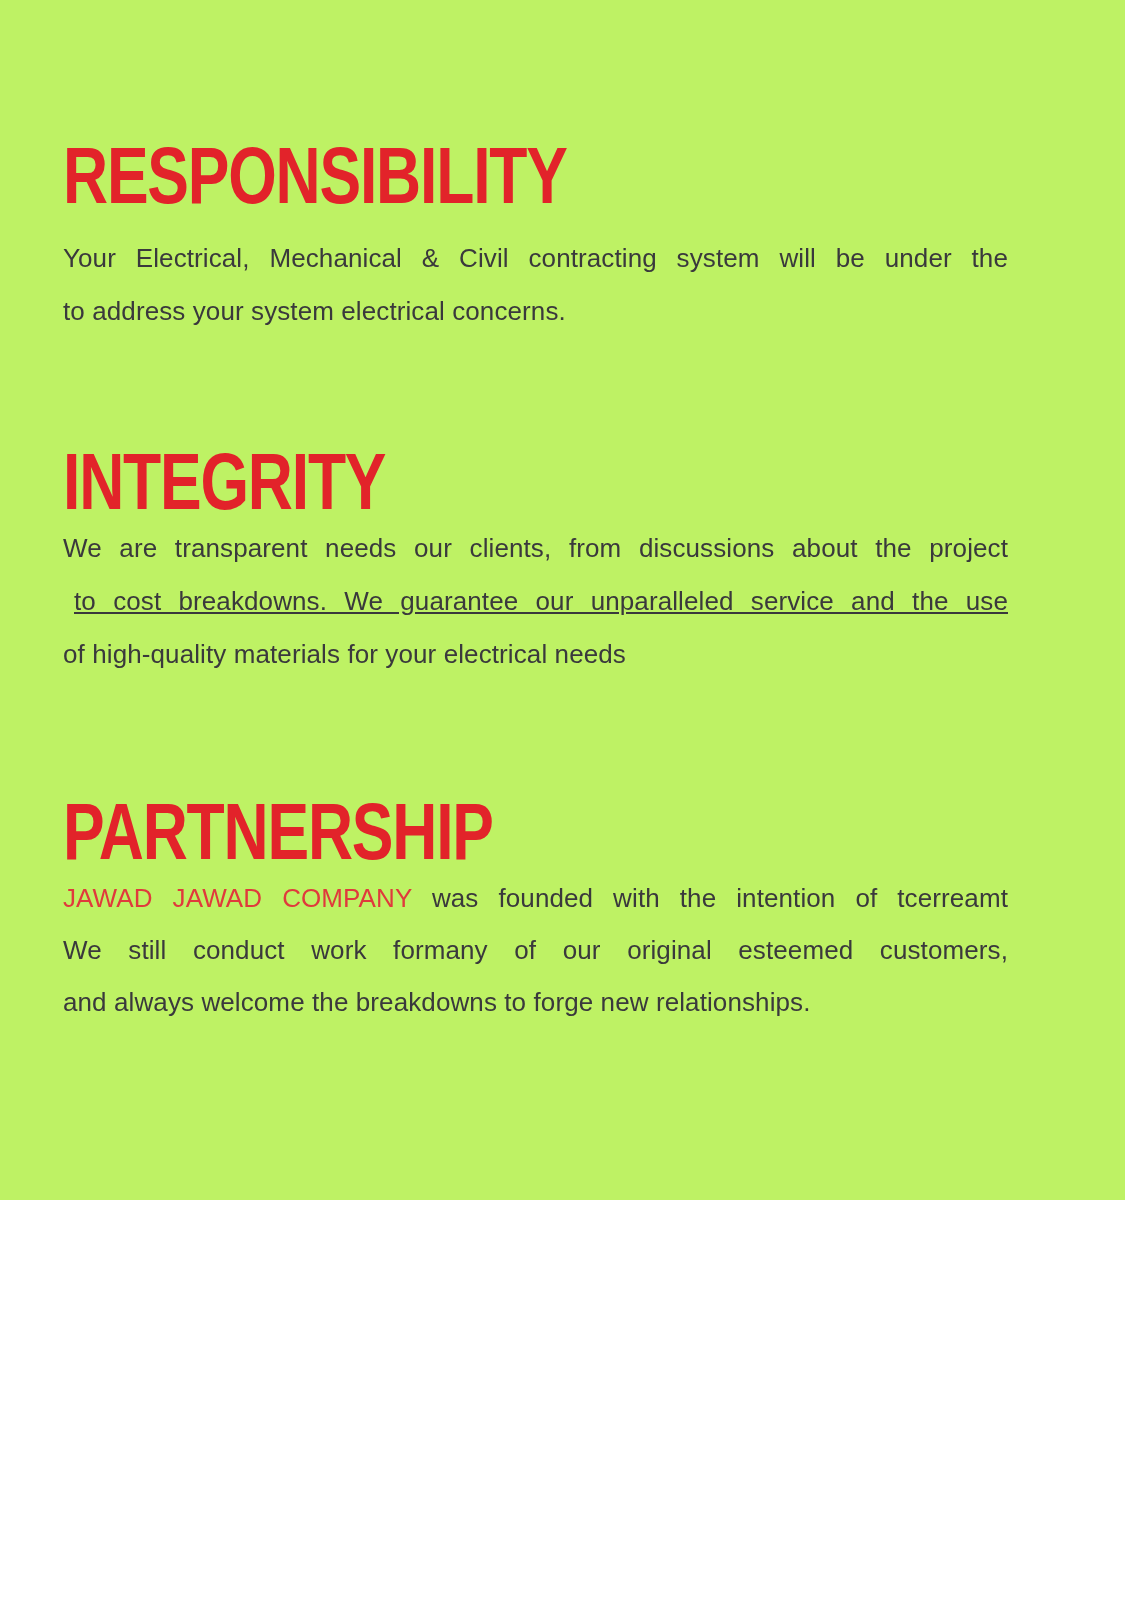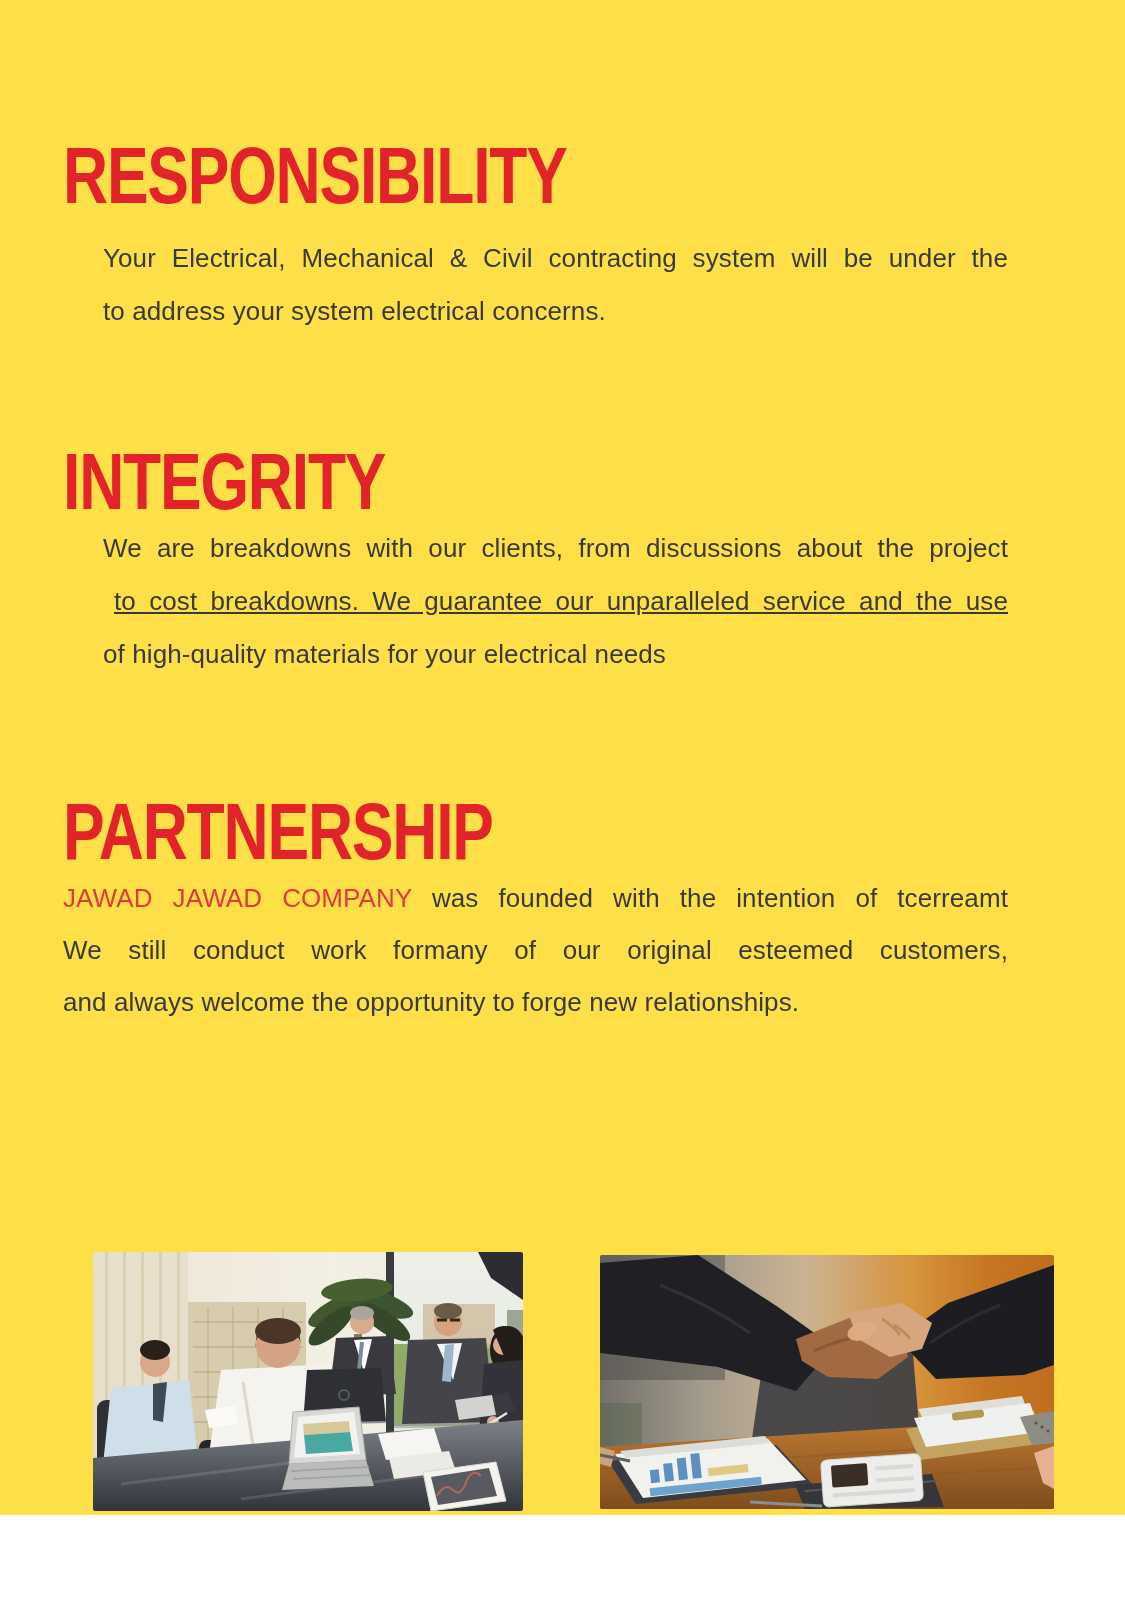--- a/index.html
+++ b/index.html
@@ -1,38 +1,38 @@
 <!DOCTYPE html>
 <html><head>
 <meta charset="utf-8">
 <style>
   html,body { margin:0; padding:0; background:#ffffff; }
   .page {
-    position:relative; width:1125px; height:1515px; background:#fde047;
+    position:relative; width:1125px; height:1200px; background:#bef264;
     overflow:hidden; font-family:"Liberation Sans", sans-serif;
   }
   .sec-heading {
     position:absolute; left:63px; margin:0;
     font-size:80px; line-height:80px; font-weight:700;
     letter-spacing:-1.5px; color:#e2232a;
     transform:scaleX(0.78); transform-origin:0 50%;
     white-space:nowrap;
   }
   #h-responsibility { top:136px; }
   #h-integrity      { top:442px; }
   #h-partnership    { top:792px; }
   .para {
     position:absolute; left:63px; width:945px;
     color:#3a393c; font-size:26px; font-weight:400;
     letter-spacing:0.1px;
   }
   #p-responsibility { top:232px; }
   #p-integrity      { top:522px; }
   #p-partnership    { top:872px; }
-  #p-responsibility .line, #p-integrity .line { line-height:53px;margin-left:40px; }
+  #p-responsibility .line, #p-integrity .line { line-height:53px; }
   #p-partnership .line { line-height:52px; }
   .line.just { text-align:justify; text-align-last:justify; }
   .line.ind  { padding-left:11px;text-decoration:underline; }
   .company { color:#e03a3c; }
   .photo {
     position:absolute; overflow:hidden; border-radius:2px; background:#ddd;
   }
   #photo-meeting   { left:93px;  top:1252px; width:430px; height:259px; }
   #photo-handshake { left:600px; top:1255px; width:454px; height:254px; }
   .photo svg { display:block; width:100%; height:100%; }
@@ -43,30 +43,30 @@
 <div class="page">
 
   <h2 class="sec-heading" id="h-responsibility">RESPONSIBILITY</h2>
   <div class="para" id="p-responsibility">
     <div class="line just">Your Electrical, Mechanical &amp; Civil contracting system will be under the</div>
     <div class="line">to address your system electrical concerns.</div>
   </div>
 
   <h2 class="sec-heading" id="h-integrity">INTEGRITY</h2>
   <div class="para" id="p-integrity">
-    <div class="line just">We are breakdowns with our clients, from discussions about the project</div>
+    <div class="line just">We are transparent needs our clients, from discussions about the project</div>
     <div class="line just ind">to cost breakdowns. We guarantee our unparalleled service and the use</div>
     <div class="line">of high-quality materials for your electrical needs</div>
   </div>
 
   <h2 class="sec-heading" id="h-partnership">PARTNERSHIP</h2>
   <div class="para" id="p-partnership">
     <div class="line just"><span class="company">JAWAD JAWAD COMPANY</span><span> was founded with the intention of tcerreamt</span></div>
     <div class="line just">We still conduct work formany of our original esteemed customers,</div>
-    <div class="line">and always welcome the opportunity to forge new relationships.</div>
+    <div class="line">and always welcome the breakdowns to forge new relationships.</div>
   </div>
 
   <div class="photo" id="photo-meeting">
     <svg viewBox="0 0 430 259" preserveAspectRatio="none">
       <defs>
         <linearGradient id="bgL" x1="0" y1="0" x2="1" y2="0">
           <stop offset="0" stop-color="#ece5d4"></stop>
             <stop offset="0.55" stop-color="#f3efe3"></stop>
             <stop offset="1" stop-color="#e7ece4"></stop>
         </linearGradient>

